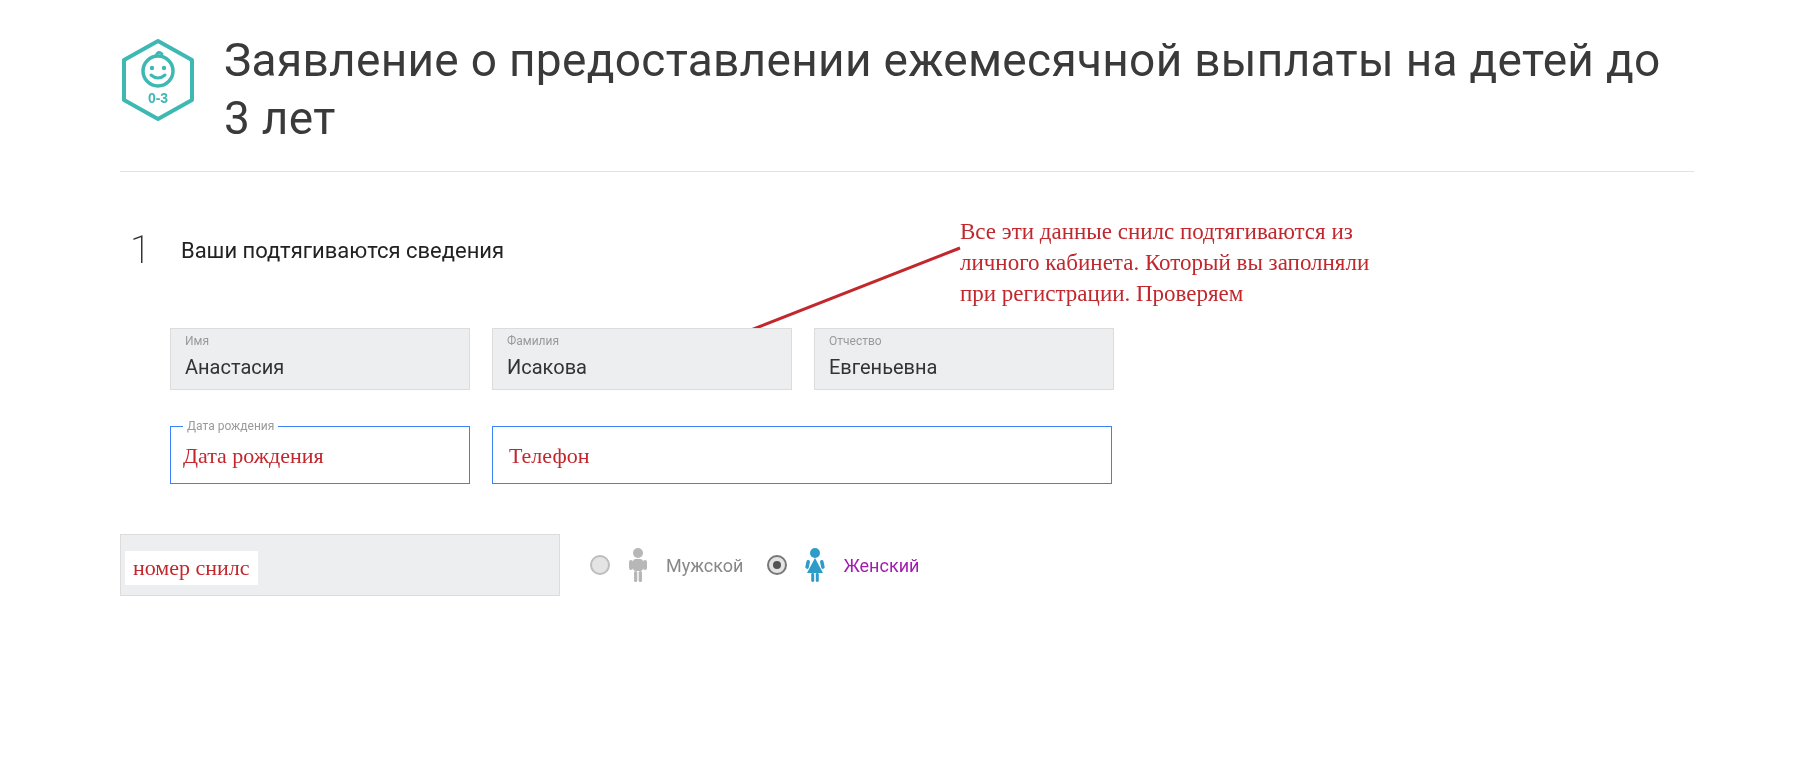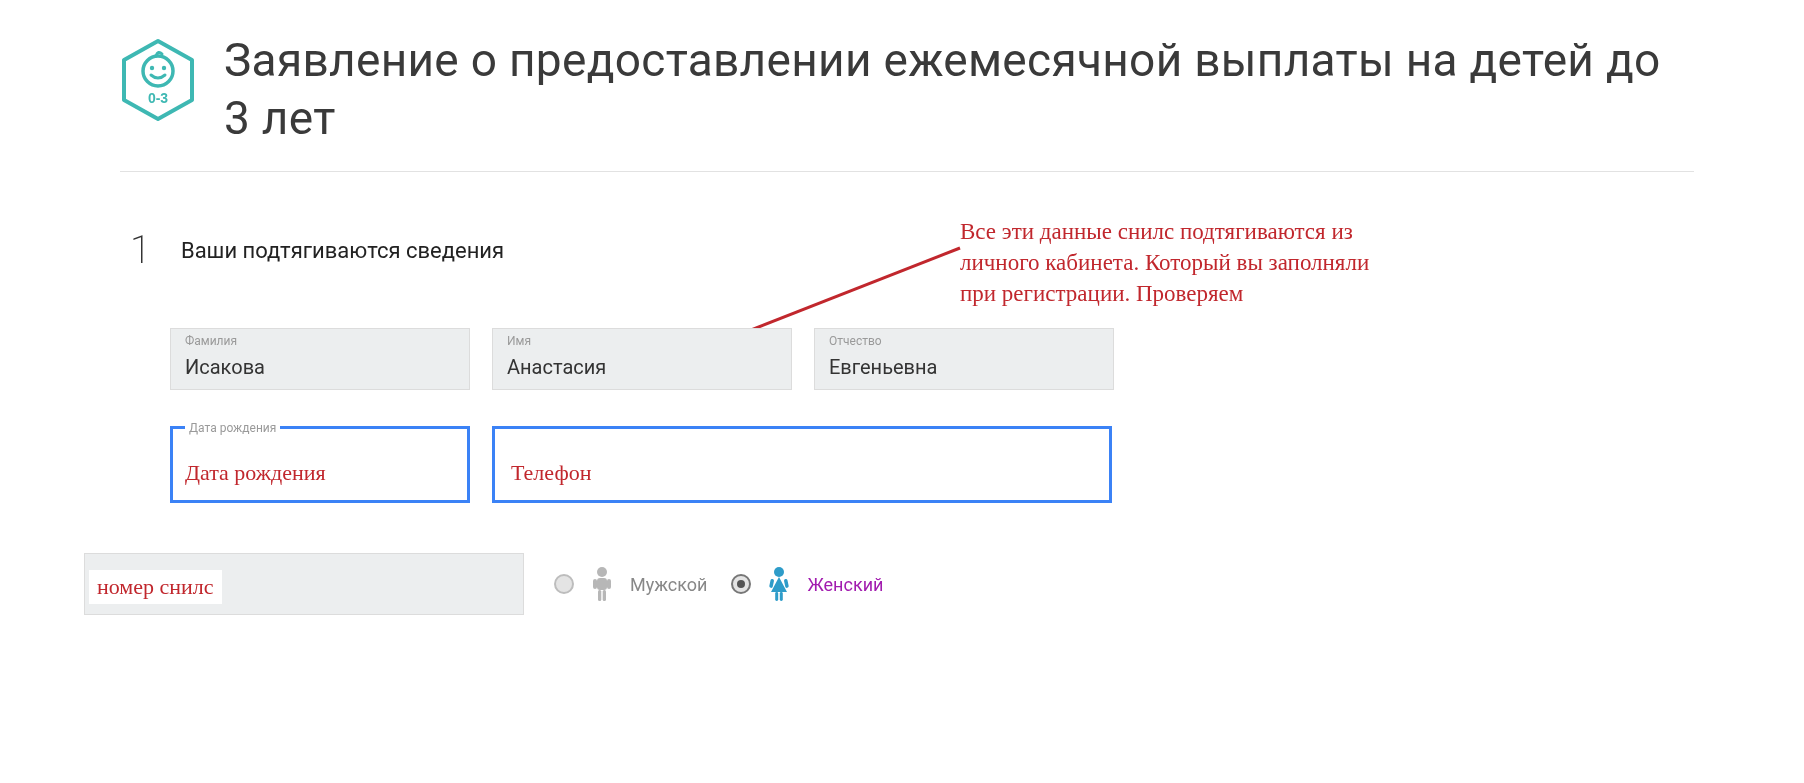--- a/index.html
+++ b/index.html
@@ -96,23 +96,23 @@
     .fields-row2 {
       display: flex;
       gap: 22px;
       padding-left: 170px;
       margin-top: 36px;
       align-items: flex-start;
     }
     .field2 {
       position: relative;
       width: 300px;
-      height: 77px;
+      height: 58px;
       background: #ffffff;
-      border: 3px solid #3b82f6;
+      border: 1px solid #3b82f6;
       padding: 8px 14px 0 14px;
     }
     .field2-wide {
       width: 620px;
     }
     .field2-label {
       position: absolute;
       top: -8px;
       left: 12px;
       font-size: 12px;
@@ -127,21 +127,21 @@
       background: #ffffff;
       color: #c1272d;
       font-family: "Times New Roman", serif;
       font-size: 22px;
       padding: 2px 6px;
     }
     .snils-row {
       display: flex;
       align-items: center;
       gap: 30px;
-      padding-left: 84px;
+      padding-left: 120px;
       margin-top: 50px;
     }
     .snils-field {
       position: relative;
       width: 440px;
       height: 62px;
       background: #eceeef;
       border: 1px solid #dcdcdc;
     }
     .snils-red-overlay {
@@ -215,26 +215,26 @@
 </div>
 
 <div class="annotation-box">Все эти данные снилс подтягиваются из личного кабинета. Который вы заполняли при регистрации. Проверяем</div>
 <svg class="arrow-svg" width="300" height="140">
   <line x1="280" y1="8" x2="20" y2="110" stroke="#c1272d" stroke-width="3"></line>
   <polyline points="18,90 20,110 42,106" fill="none" stroke="#c1272d" stroke-width="3"></polyline>
 </svg>
 
 <div class="fields-row">
   <div class="field">
+    <span class="field-label">Имя</span>
+    <div class="field-value">Анастасия</div>
+  </div>
+  <div class="field">
     <span class="field-label">Фамилия</span>
     <div class="field-value">Исакова</div>
-  </div>
-  <div class="field">
-    <span class="field-label">Имя</span>
-    <div class="field-value">Анастасия</div>
   </div>
   <div class="field">
     <span class="field-label">Отчество</span>
     <div class="field-value">Евгеньевна</div>
   </div>
 </div>
 
 <div class="fields-row2">
   <div class="field2">
     <span class="field2-label">Дата рождения</span>

